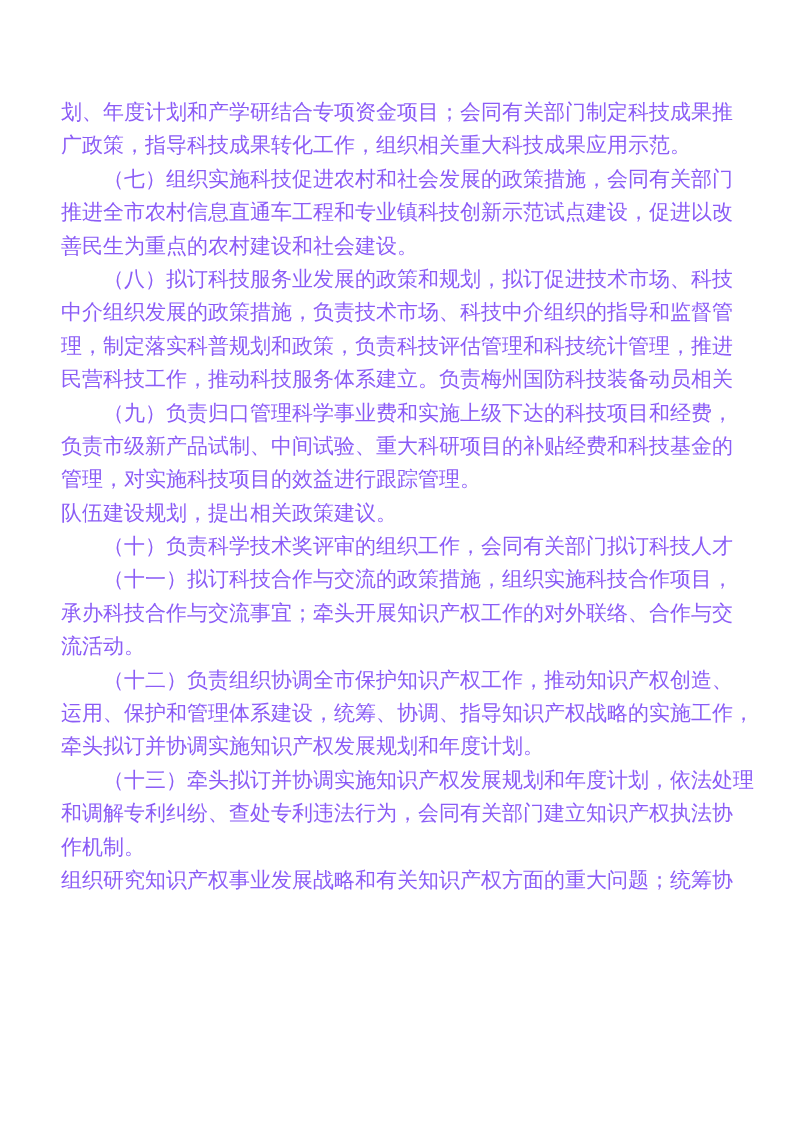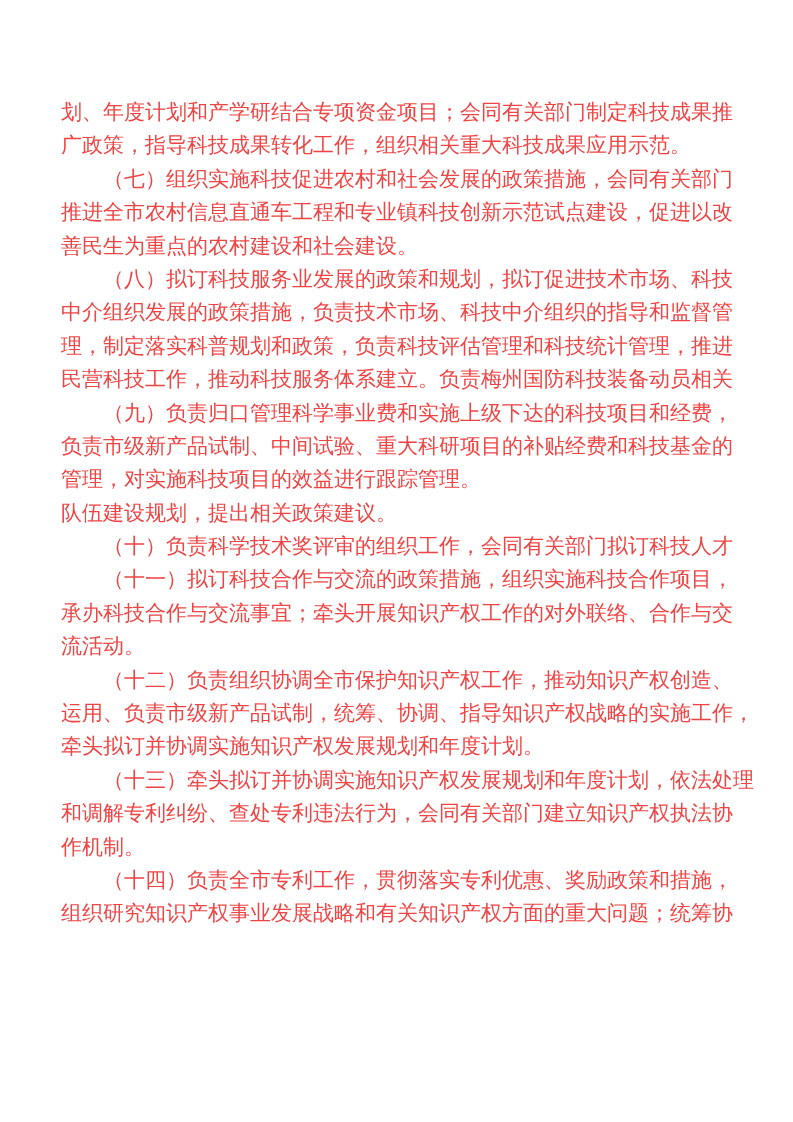--- a/index.html
+++ b/index.html
@@ -23,21 +23,21 @@
   }
   .paragraph {
     margin: 0;
     padding: 0;
   }
   .line {
     font-family: "Liberation Serif", "DejaVu Serif", serif;
     font-size: 21px;
     line-height: 33.4px;
     height: 33.4px;
-    color: #ef4444;
+    color: #8b5cf6;
     white-space: pre;
   }
   .line.indent {
     text-indent: 42px; 
   }
 </style>
 </head>
 <body>
 
 <div class="page">
@@ -66,26 +66,25 @@
         <div class="line">队伍建设规划，提出相关政策建议。</div>
         <div class="line indent">（十）负责科学技术奖评审的组织工作，会同有关部门拟订科技人才</div>
       </div>
       <div class="paragraph">
         <div class="line indent">（十一）拟订科技合作与交流的政策措施，组织实施科技合作项目，</div>
         <div class="line">承办科技合作与交流事宜；牵头开展知识产权工作的对外联络、合作与交</div>
         <div class="line">流活动。</div>
       </div>
       <div class="paragraph">
         <div class="line indent">（十二）负责组织协调全市保护知识产权工作，推动知识产权创造、</div>
-        <div class="line">运用、负责市级新产品试制，统筹、协调、指导知识产权战略的实施工作，</div>
+        <div class="line">运用、保护和管理体系建设，统筹、协调、指导知识产权战略的实施工作，</div>
         <div class="line">牵头拟订并协调实施知识产权发展规划和年度计划。</div>
       </div>
       <div class="paragraph">
         <div class="line indent">（十三）牵头拟订并协调实施知识产权发展规划和年度计划，依法处理</div>
         <div class="line">和调解专利纠纷、查处专利违法行为，会同有关部门建立知识产权执法协</div>
         <div class="line">作机制。</div>
       </div>
       <div class="paragraph">
-        <div class="line indent">（十四）负责全市专利工作，贯彻落实专利优惠、奖励政策和措施，</div>
         <div class="line">组织研究知识产权事业发展战略和有关知识产权方面的重大问题；统筹协</div>
       </div>
     </div>
 </div>
 
 </body></html>

